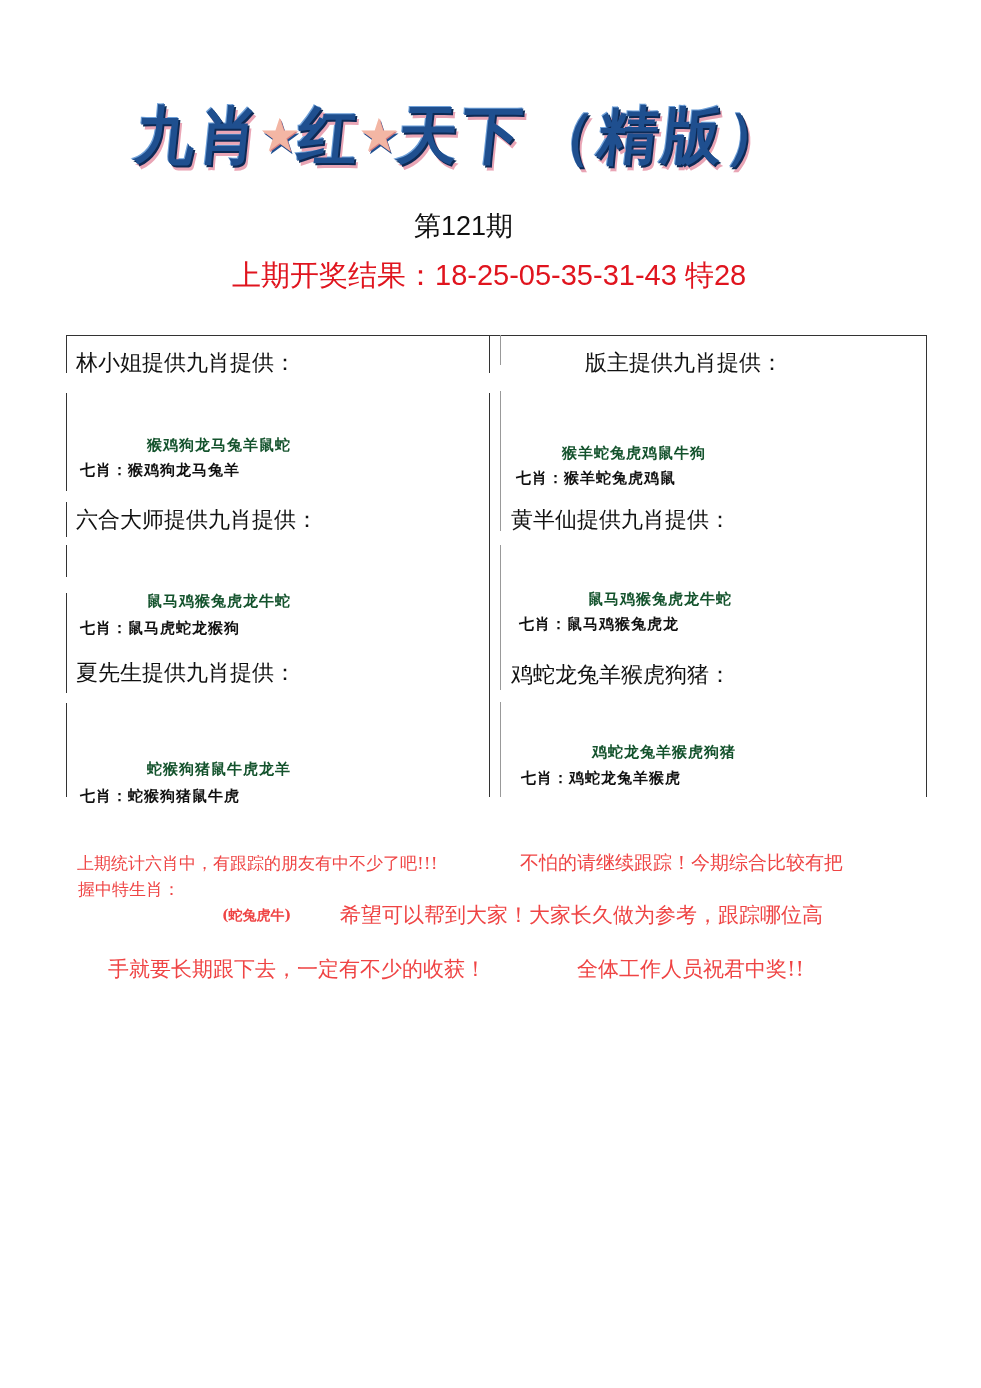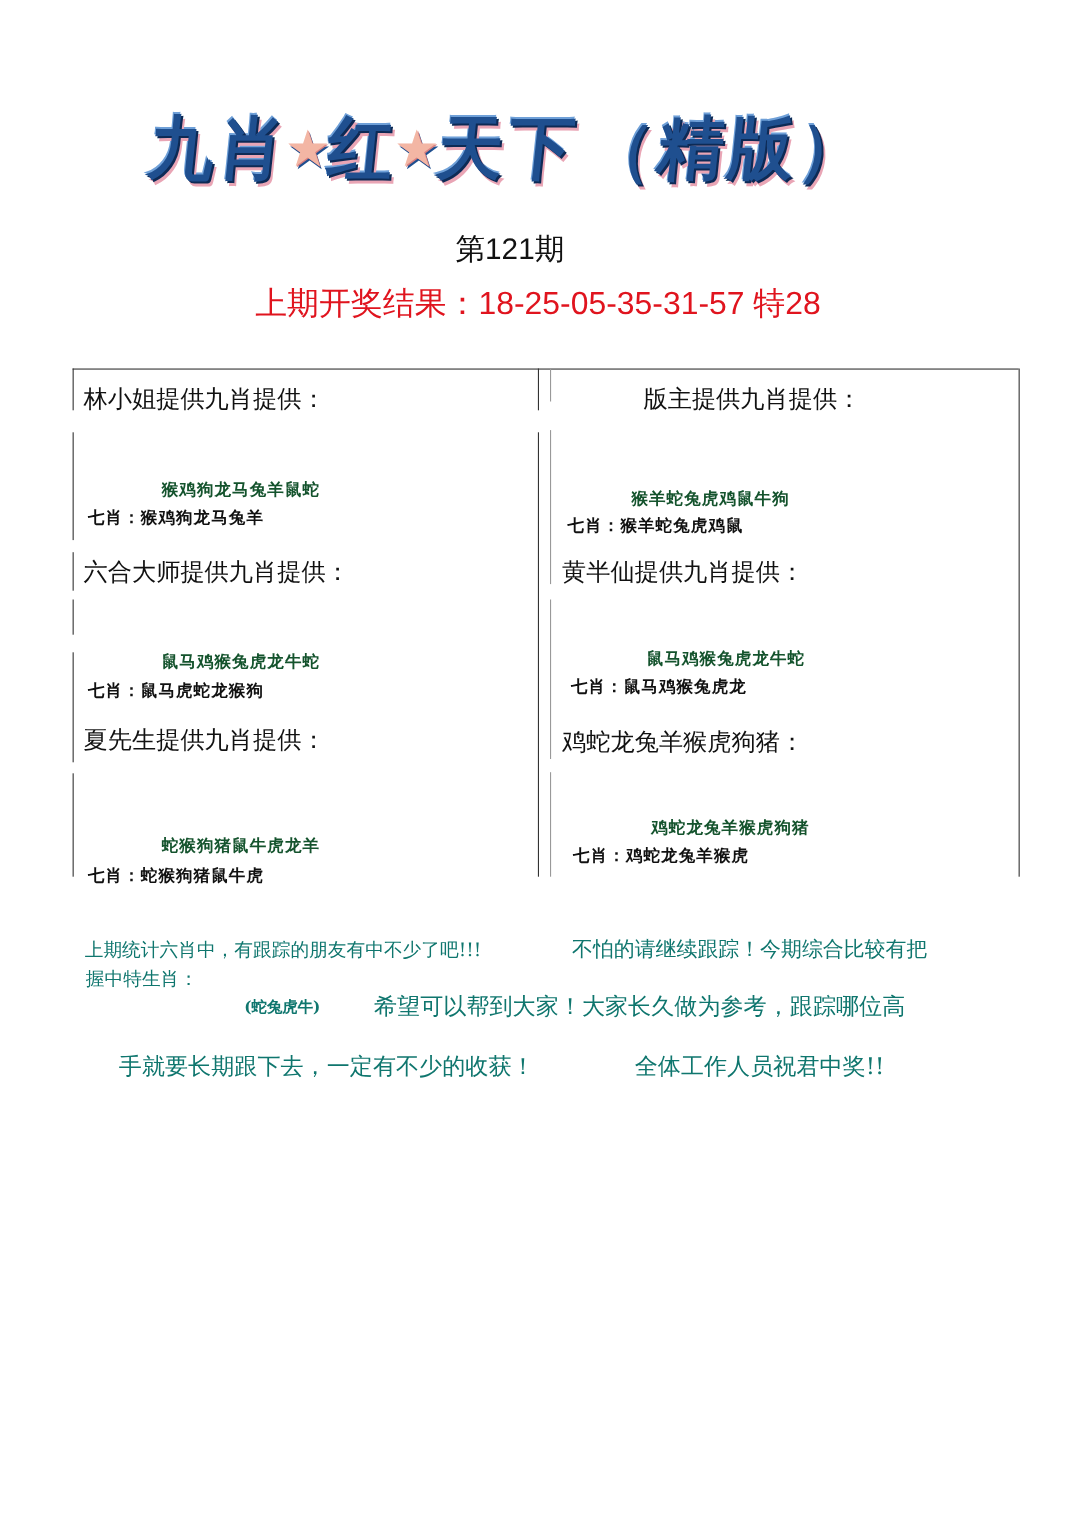--- a/index.html
+++ b/index.html
@@ -25,21 +25,21 @@
     .frame .top { position: absolute; left: 0; top: 0; width: 860px; height: 0; border-top: 1.5px solid #333; }
     .frame .vl { position: absolute; width: 0; border-left: 1.5px solid #333; }
     .frame .vl.grey { border-left-color: #999; }
 
     .panel { position: absolute; }
     .panel .title { position: absolute; font-size: 22px; color: #111; white-space: nowrap;
                     font-family: "DejaVu Serif", "Liberation Serif", serif; }
     .panel .nine { position: absolute; font-size: 15px; font-weight: bold; color: #14532d; white-space: nowrap; letter-spacing: 1px; }
     .panel .seven { position: absolute; font-size: 15px; font-weight: bold; color: #111; white-space: nowrap; letter-spacing: 1px; }
 
-    .footer p { position: absolute; margin: 0; white-space: nowrap; color: #0f766e;
+    .footer p { position: absolute; margin: 0; white-space: nowrap; color: #ef4444;
                 font-family: "DejaVu Serif", "Liberation Serif", serif; }
     .small-bold { font-weight: bold; font-size: 14px; }
   </style>
 </head>
 <body>
 
 <div class="banner">
   <span class="ch">九</span>
   <span class="ch">肖</span>
   <span class="star">★</span>
@@ -48,21 +48,21 @@
   <span class="ch">天</span>
   <span class="ch">下</span>
   <span class="ch paren" style="margin-left:10px">（</span>
   <span class="ch">精</span>
   <span class="ch">版</span>
   <span class="ch paren">）</span>
 </div>
 
 <div class="issue">第121期</div>
 
-<div class="result">上期开奖结果：18-25-05-35-31-57 特28</div>
+<div class="result">上期开奖结果：18-25-05-35-31-43 特28</div>
 
 <div class="frame">
   <div class="top"></div>
 
   <div class="vl" style="left:0; top:0; height:38px;"></div>
   <div class="vl" style="left:0; top:58px; height:98px;"></div>
   <div class="vl" style="left:0; top:167px; height:35px;"></div>
   <div class="vl" style="left:0; top:210px; height:32px;"></div>
   <div class="vl" style="left:0; top:258px; height:100px;"></div>
   <div class="vl" style="left:0; top:368px; height:94px;"></div>
@@ -90,21 +90,21 @@
 </div>
 
 <div class="panel" style="left:0; top:0;">
   <div class="title" style="left:76px; top:658px;">夏先生提供九肖提供：</div>
   <div class="nine" style="left:147px; top:760px;">蛇猴狗猪鼠牛虎龙羊</div>
   <div class="seven" style="left:80px; top:787px;">七肖：蛇猴狗猪鼠牛虎</div>
 </div>
 
 <div class="panel" style="left:0; top:0;">
   <div class="title" style="left:558px; top:348px;margin-left:27px;">版主提供九肖提供：</div>
-  <div class="nine" style="left:574px; top:444px;">猴羊蛇兔虎鸡鼠牛狗</div>
+  <div class="nine" style="left:562px; top:444px;">猴羊蛇兔虎鸡鼠牛狗</div>
   <div class="seven" style="left:516px; top:469px;">七肖：猴羊蛇兔虎鸡鼠</div>
 </div>
 
 <div class="panel" style="left:0; top:0;">
   <div class="title" style="left:511px; top:505px;">黄半仙提供九肖提供：</div>
   <div class="nine" style="left:588px; top:590px;">鼠马鸡猴兔虎龙牛蛇</div>
   <div class="seven" style="left:519px; top:615px;">七肖：鼠马鸡猴兔虎龙</div>
 </div>
 
 <div class="panel" style="left:0; top:0;">

